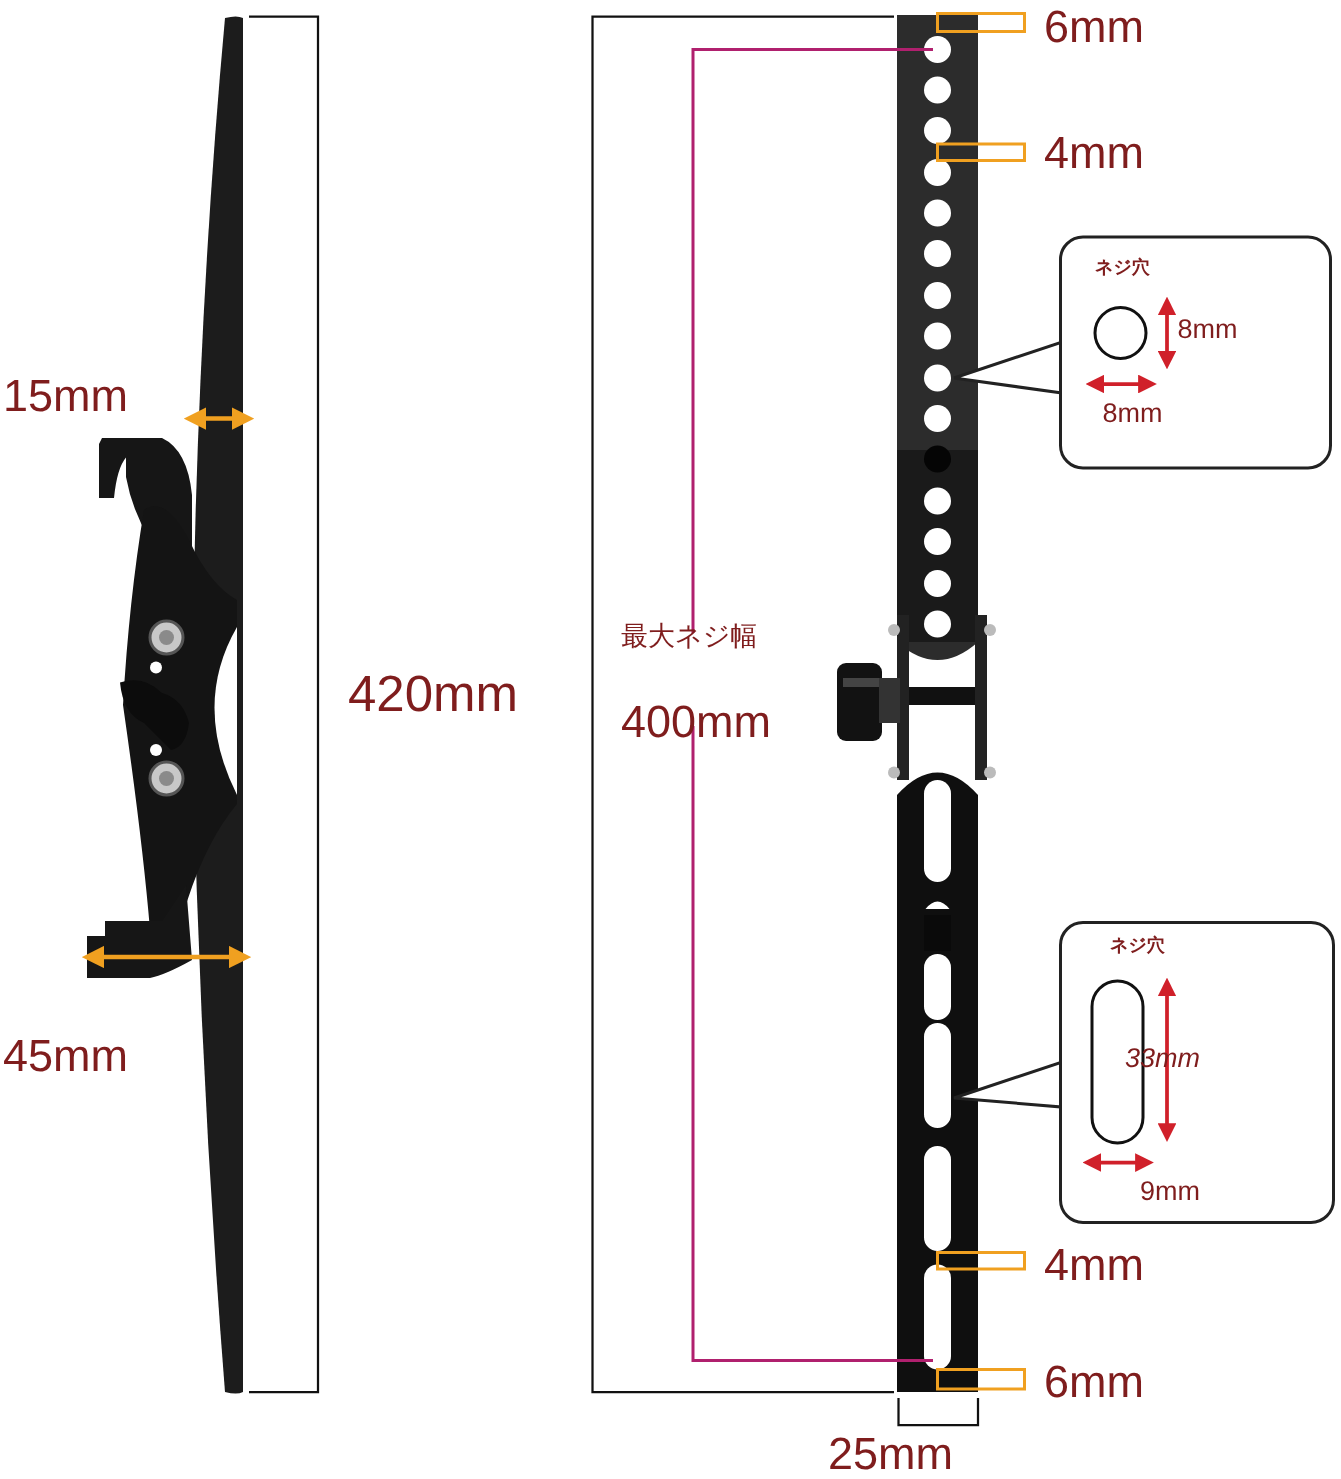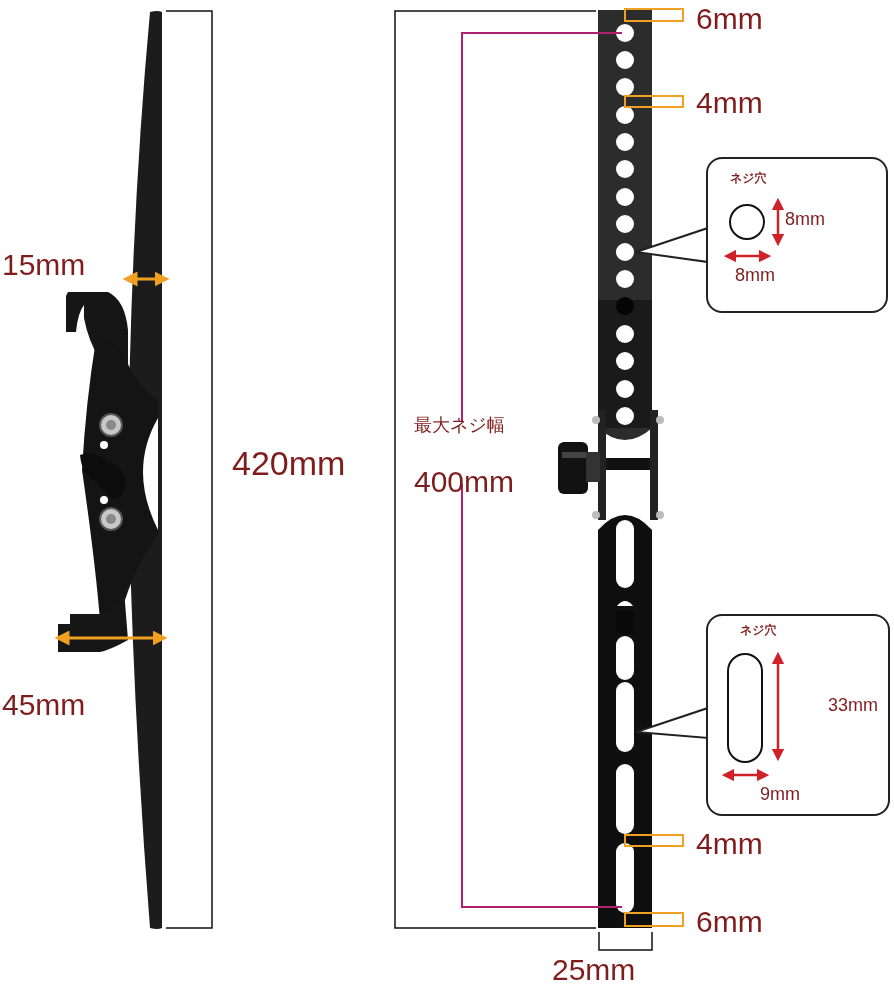--- a/index.html
+++ b/index.html
@@ -153,15 +153,15 @@
   <div class="label md" style="left:414px;top:454px;margin-top:13px;">400mm</div>
   <div class="label md" style="left:696px;top:829px;">4mm</div>
   <div class="label md" style="left:696px;top:907px;">6mm</div>
   <div class="label md" style="left:552px;top:955px;">25mm</div>
 
   <div class="label xs jp" style="left:730px;top:172px;">ネジ穴</div>
   <div class="label sm" style="left:785px;top:210px;">8mm</div>
   <div class="label sm" style="left:735px;top:266px;">8mm</div>
 
   <div class="label xs jp" style="left:740px;top:624px;">ネジ穴</div>
-  <div class="label sm" style="left:828px;top:696px;">33mm</div>
+  <div class="label sm" style="left:750px;top:696px;font-style:italic;">33mm</div>
   <div class="label sm" style="left:760px;top:785px;">9mm</div>
 </div>
 
 </body></html>

